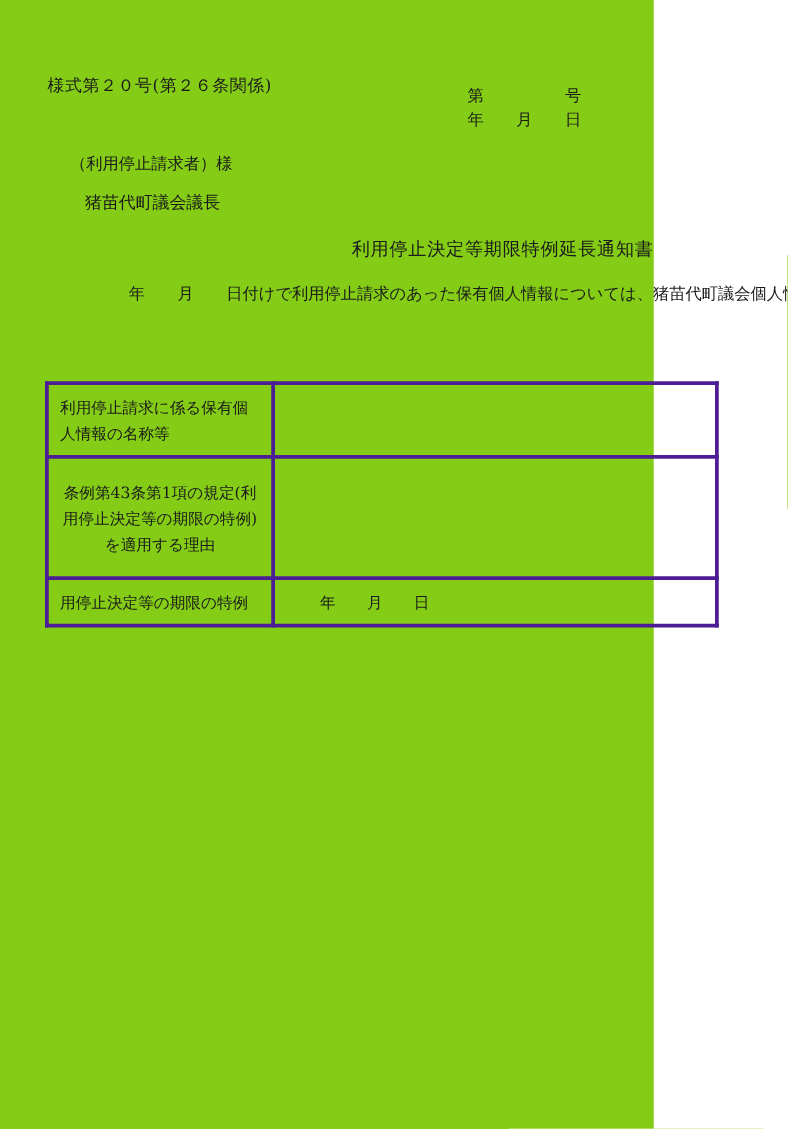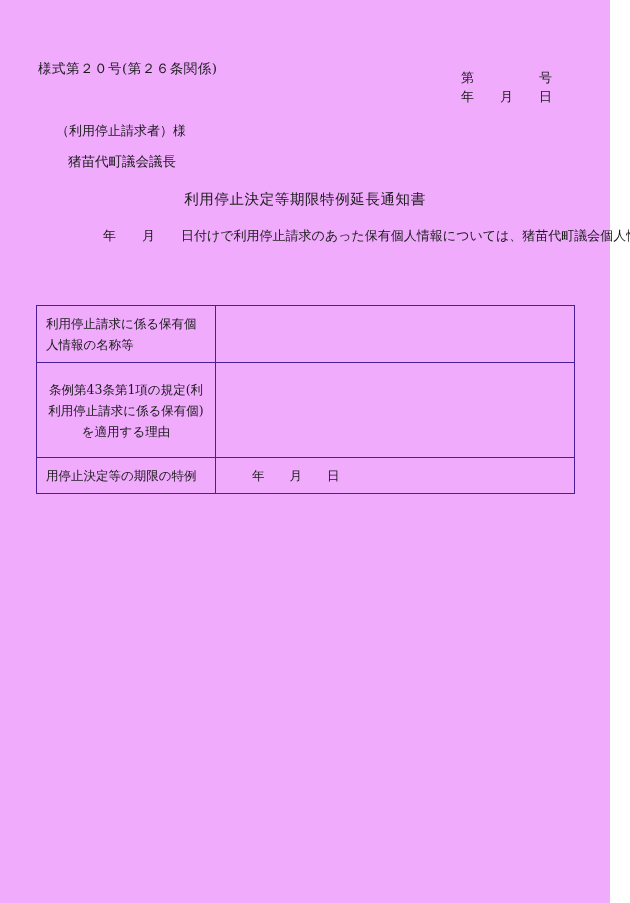--- a/index.html
+++ b/index.html
@@ -12,23 +12,23 @@
     background: #ffffff;
     font-family: "DejaVu Serif", "Liberation Serif", serif;
     color: #1a1a1a;
     position: relative;
     overflow: hidden;
   }
 
   .page {
     position: absolute;
     top: 0; left: 0;
-    width: 610px;
+    width: 523px;
     height: 903px;
-    background: #f0abfc;
+    background: #84cc16;
   }
 
   
   .form-number {
     position: absolute;
     left: 38px;
     top: 60px;
     font-size: 13.5px;
     letter-spacing: 0.5px;
     white-space: nowrap;
@@ -63,21 +63,21 @@
     text-align: left;
     font-size: 13.5px;
     padding-left: 68px;
   }
 
   .doc-title {
     position: absolute;
     left: 0;
     right: 0;
     top: 190px;
-    text-align: center;
+    text-align: right;
     font-size: 14.5px;
     letter-spacing: 0.6px;
   }
 
   
   .body-text {
     position: absolute;
     left: 38px;
     top: 224px;
     width: 556px;
@@ -96,21 +96,21 @@
   .info-table {
     position: absolute;
     left: 36px;
     top: 305px;
     width: 539px;
     border-collapse: collapse;
     table-layout: fixed;
     font-size: 12.5px;
   }
   .info-table td {
-    border: 1px solid #4c1d95;
+    border: 3px solid #4c1d95;
     vertical-align: middle;
     padding: 7px 9px;
     line-height: 21px;
   }
   .info-table td.label-cell {
     width: 160px;
   }
   .info-table tr.row-name td { height: 38px; }
   .info-table tr.row-reason td { height: 80px; text-align: center; }
   .info-table tr.row-deadline td { height: 16px; }
@@ -152,21 +152,21 @@
           <span class="cell-line">利用停止請求に係る保有個</span>
           <span class="cell-line">人情報の名称等</span>
         </td>
         <td class="value-cell">
           <span class="cell-line"></span>
         </td>
       </tr>
       <tr class="row-reason">
         <td class="label-cell">
           <span class="cell-line">条例第43条第1項の規定(利</span>
-          <span class="cell-line">利用停止請求に係る保有個)</span>
+          <span class="cell-line">用停止決定等の期限の特例)</span>
           <span class="cell-line">を適用する理由</span>
         </td>
         <td class="value-cell">
           <span class="cell-line"></span>
         </td>
       </tr>
       <tr class="row-deadline">
         <td class="label-cell">
           <span class="cell-line">用停止決定等の期限の特例</span>
         </td>

